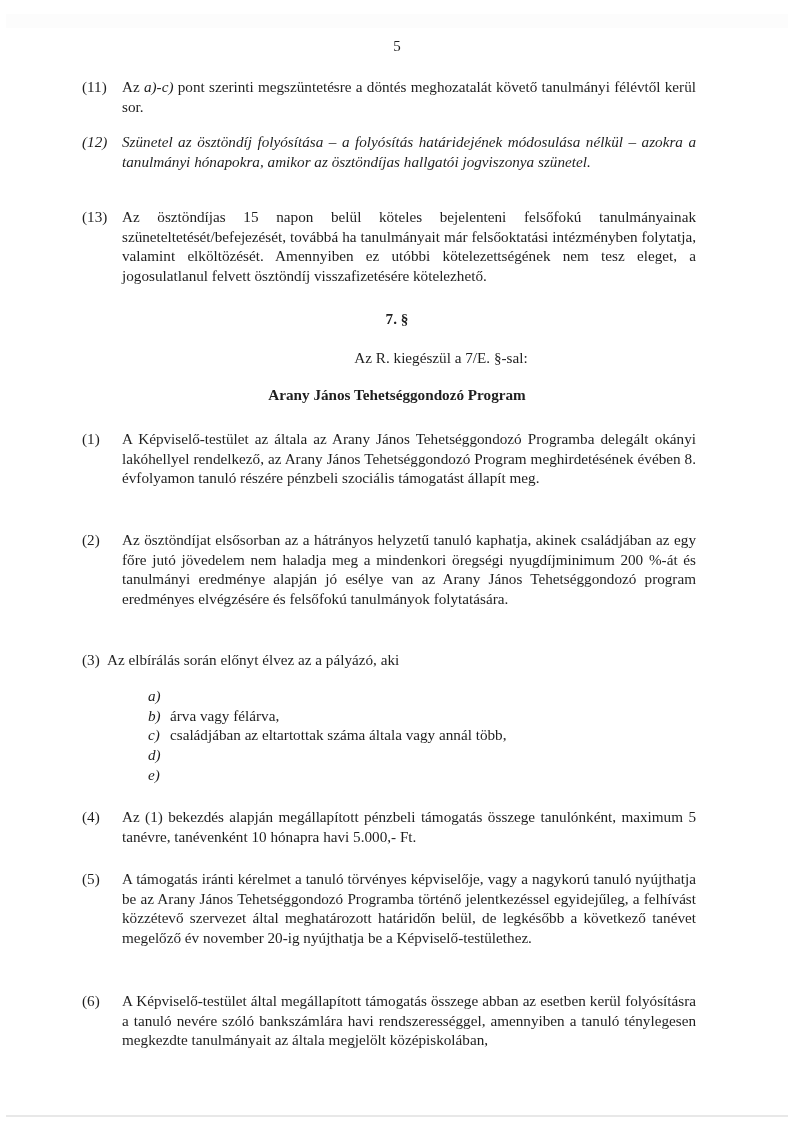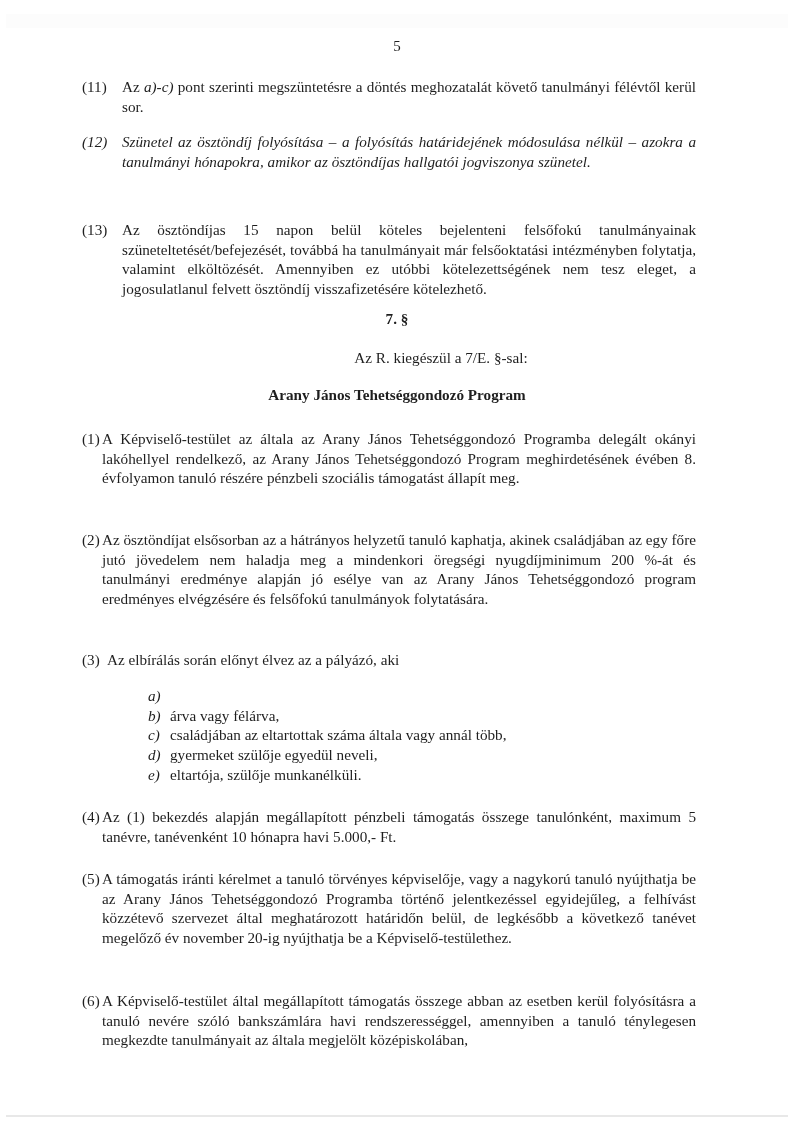--- a/index.html
+++ b/index.html
@@ -20,21 +20,21 @@
   .page-number {
     position: absolute; top: 38px; left: 0; width: 794px; text-align: center;
     font-size: 15px;
   }
   .para {
     position: absolute; left: 82px; width: 614px;
     line-height: 19.6px; text-align: justify;
   }
   .para .num { position: absolute; left: 0; top: 0; }
   .para .body { display: block; margin-left: 40px; text-align: justify; }
-  .para.small .body { margin-left: 20px; }
+  .para.small .body { }
   .para .body { text-align-last: left; }
   .centered {
     position: absolute; left: 0; width: 794px; text-align: center;
   }
   .bold { font-weight: bold; }
   .list {
     position: absolute; left: 148px; width: 560px; line-height: 19.7px;
   }
   .list .item { display: flex; }
   .list .marker { width: 22px; font-style: italic; }
@@ -50,21 +50,21 @@
 <div class="para" style="top:77px;">
   <span class="num">(11)</span>
   <span class="body"><span>Az </span><em class="it">a)-c)</em><span> pont szerinti megszüntetésre a döntés meghozatalát követő tanulmányi félévtől kerül sor.</span></span>
 </div>
 
 <div class="para" style="top:132px;font-style:italic;">
   <span class="num">(12)</span>
   <span class="body">Szünetel az ösztöndíj folyósítása – a folyósítás határidejének módosulása nélkül – azokra a tanulmányi hónapokra, amikor az ösztöndíjas hallgatói jogviszonya szünetel.</span>
 </div>
 
-<div class="para" style="top:220px;font-family:Liberation Serif, serif;">
+<div class="para" style="top:207px;font-family:Liberation Serif, serif;">
   <span class="num">(13)</span>
   <span class="body">Az ösztöndíjas 15 napon belül köteles bejelenteni felsőfokú tanulmányainak szüneteltetését/befejezését, továbbá ha tanulmányait már felsőoktatási intézményben folytatja, valamint elköltözését. Amennyiben ez utóbbi kötelezettségének nem tesz eleget, a jogosulatlanul felvett ösztöndíj visszafizetésére kötelezhető.</span>
 </div>
 
 <div class="centered bold" style="top:310px;">7. §</div>
 <div class="centered" style="top:349px;margin-left:44px;">Az R. kiegészül a 7/E. §-sal:</div>
 <div class="centered bold" style="top:386px;">Arany János Tehetséggondozó Program</div>
 
 <div class="para small" style="top:429px;">
   <span class="num">(1)</span>
@@ -88,25 +88,23 @@
   <div class="item">
     <span class="marker">b)</span>
     <span>árva vagy félárva,</span>
   </div>
   <div class="item">
     <span class="marker">c)</span>
     <span>családjában az eltartottak száma általa vagy annál több,</span>
   </div>
   <div class="item">
     <span class="marker">d)</span>
-    <span>gyermeket szülője egyedül neveli,</span>
   </div>
   <div class="item">
     <span class="marker">e)</span>
-    <span>eltartója, szülője munkanélküli.</span>
   </div>
 </div>
 
 <div class="para small" style="top:807px;">
   <span class="num">(4)</span>
   <span class="body">Az (1) bekezdés alapján megállapított pénzbeli támogatás összege tanulónként, maximum 5 tanévre, tanévenként 10 hónapra havi 5.000,- Ft.</span>
 </div>
 
 <div class="para small" style="top:869px;">
   <span class="num">(5)</span>

